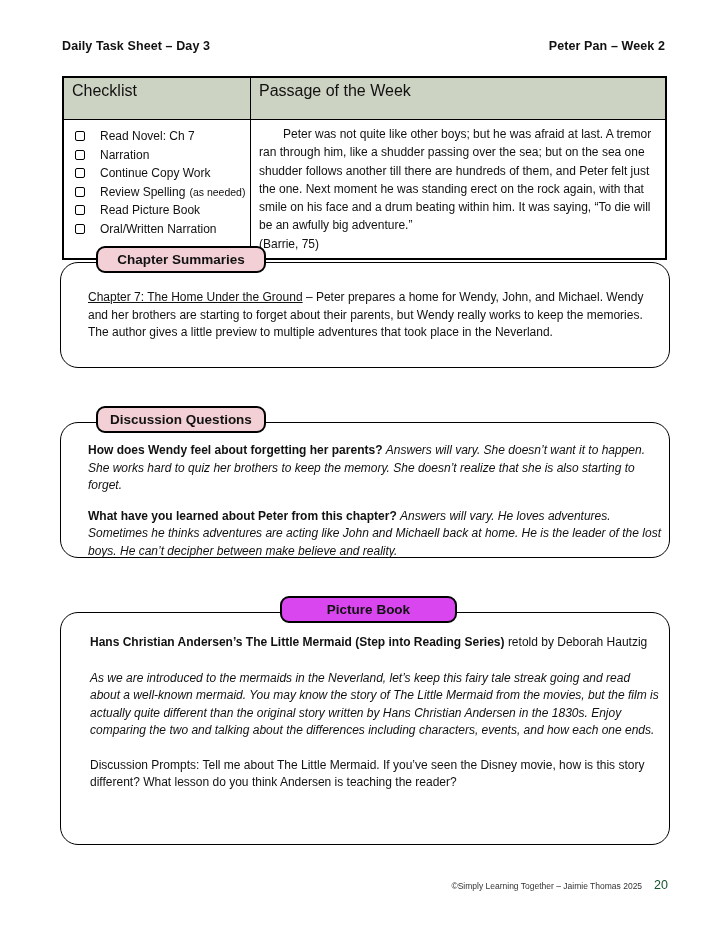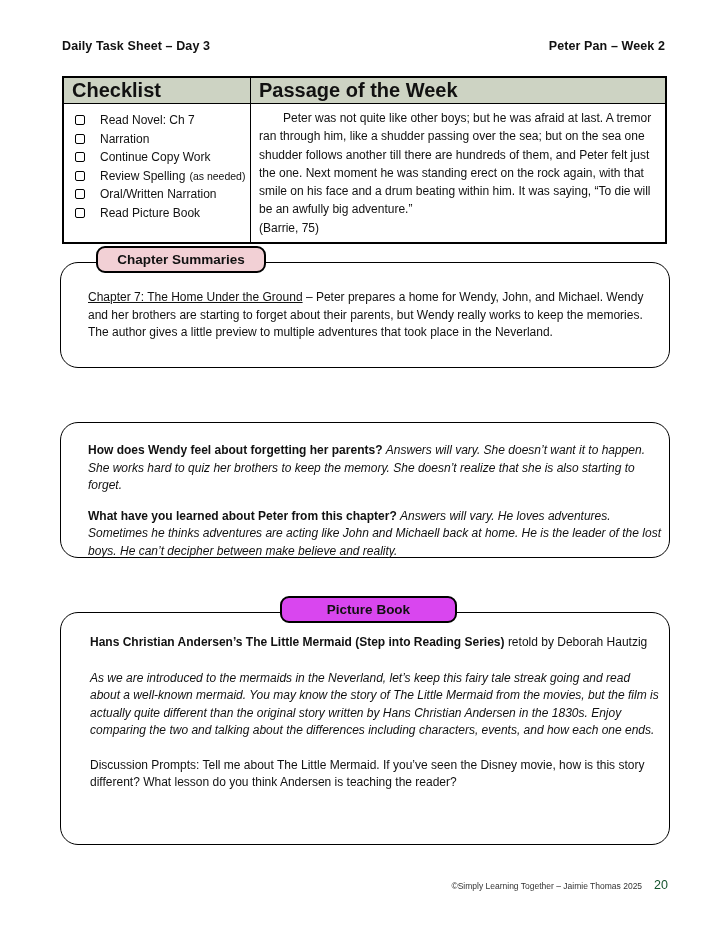--- a/index.html
+++ b/index.html
@@ -34,24 +34,24 @@
     top: 76px;
     width: 605px;
     border: 2px solid #000000;
   }
   .task-table .thead {
     display: flex;
     background: #cdd3c3;
     border-bottom: 1.5px solid #000000;
   }
   .task-table .th {
-    font-size: 20px;
-    font-weight: bold;
+    font-size: 16px;
+    font-weight: normal;
     padding: 4px 8px 4px 8px;
-    height: 25px;
+    height: 41px;
     line-height: 17px;
   }
   .task-table .tbody { display: flex; border-radius: 21px; }
   .col-1 { width: 187px; border-right: 1.5px solid #000000; flex: none; }
   .col-2 { flex: 1; }
   .checklist-cell { padding: 7px 4px 7px 11px; }
   .check-item {
     display: flex;
     align-items: center;
     height: 18.5px;
@@ -150,44 +150,47 @@
           <span class="cb"></span>
           <span>Continue Copy Work</span>
         </div>
         <div class="check-item">
           <span class="cb"></span>
           <span>Review Spelling</span>
           <span class="check-note">(as needed)</span>
         </div>
         <div class="check-item">
           <span class="cb"></span>
+          <span>Read Picture Book</span>
+        </div>
+        <div class="check-item">
+          <span class="cb"></span>
           <span>Oral/Written Narration</span>
-        </div>
-        <div class="check-item">
-          <span class="cb"></span>
-          <span>Read Picture Book</span>
         </div>
       </div>
       <div class="col-2 passage-cell">
         <div class="passage-p">Peter was not quite like other boys; but he was afraid at last. A tremor ran through him, like a shudder passing over the sea; but on the sea one shudder follows another till there are hundreds of them, and Peter felt just the one. Next moment he was standing erect on the rock again, with that smile on his face and a drum beating within him. It was saying, “To die will be an awfully big adventure.”</div>
         <div>(Barrie, 75)</div>
       </div>
     </div>
   </div>
 
   <div class="section-box" style="top:262px; height:106px;"></div>
   <div class="section-tab" style="left:96px; top:246px; width:170px;">
     <span>Chapter Summaries</span>
   </div>
   <div class="section-text" style="left:88px; top:289px; width:576px;">
     <span class="u">Chapter 7: The Home Under the Ground</span>
     <span>– Peter prepares a home for Wendy, John, and Michael. Wendy and her brothers are starting to forget about their parents, but Wendy really works to keep the memories. The author gives a little preview to multiple adventures that took place in the Neverland.</span>
   </div>
 
   <div class="section-box" style="top:422px; height:136px;"></div>
+  <div class="section-tab" style="left:96px; top:406px; width:170px;">
+    <span>Discussion Questions</span>
+  </div>
   <div class="section-text" style="left:88px; top:442px; width:578px;">
     <div class="q-block">
       <span class="b">How does Wendy feel about forgetting her parents?</span>
       <span class="i">Answers will vary. She doesn’t want it to happen. She works hard to quiz her brothers to keep the memory. She doesn’t realize that she is also starting to forget.</span>
     </div>
     <div class="q-block">
       <span class="b">What have you learned about Peter from this chapter?</span>
       <span class="i">Answers will vary. He loves adventures. Sometimes he thinks adventures are acting like John and Michaell back at home. He is the leader of the lost boys. He can’t decipher between make believe and reality.</span>
     </div>
   </div>

